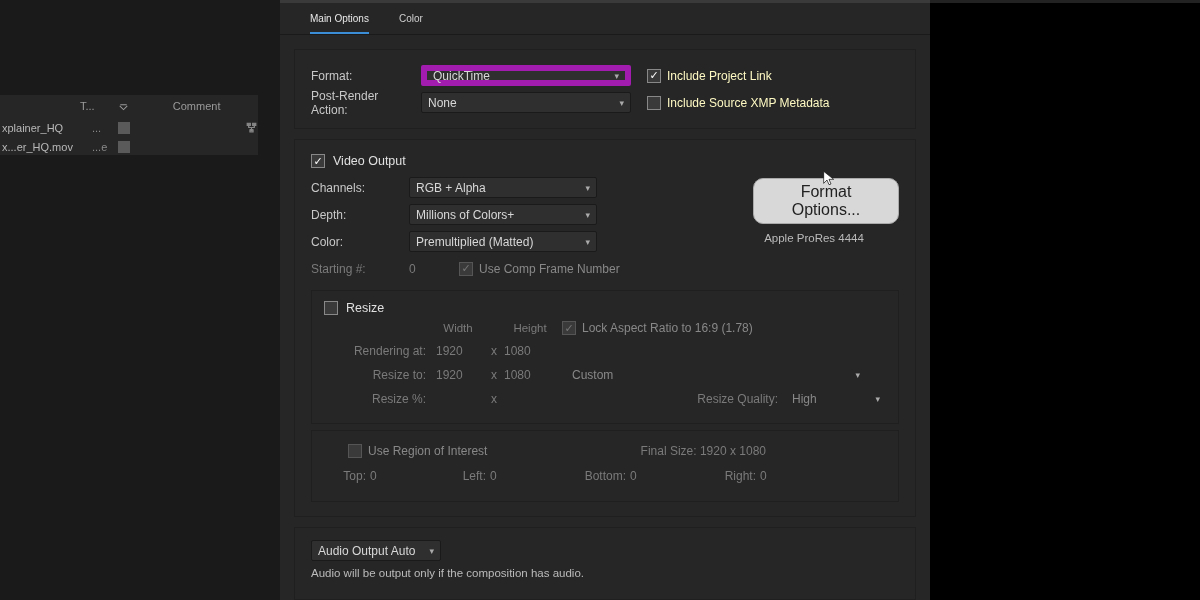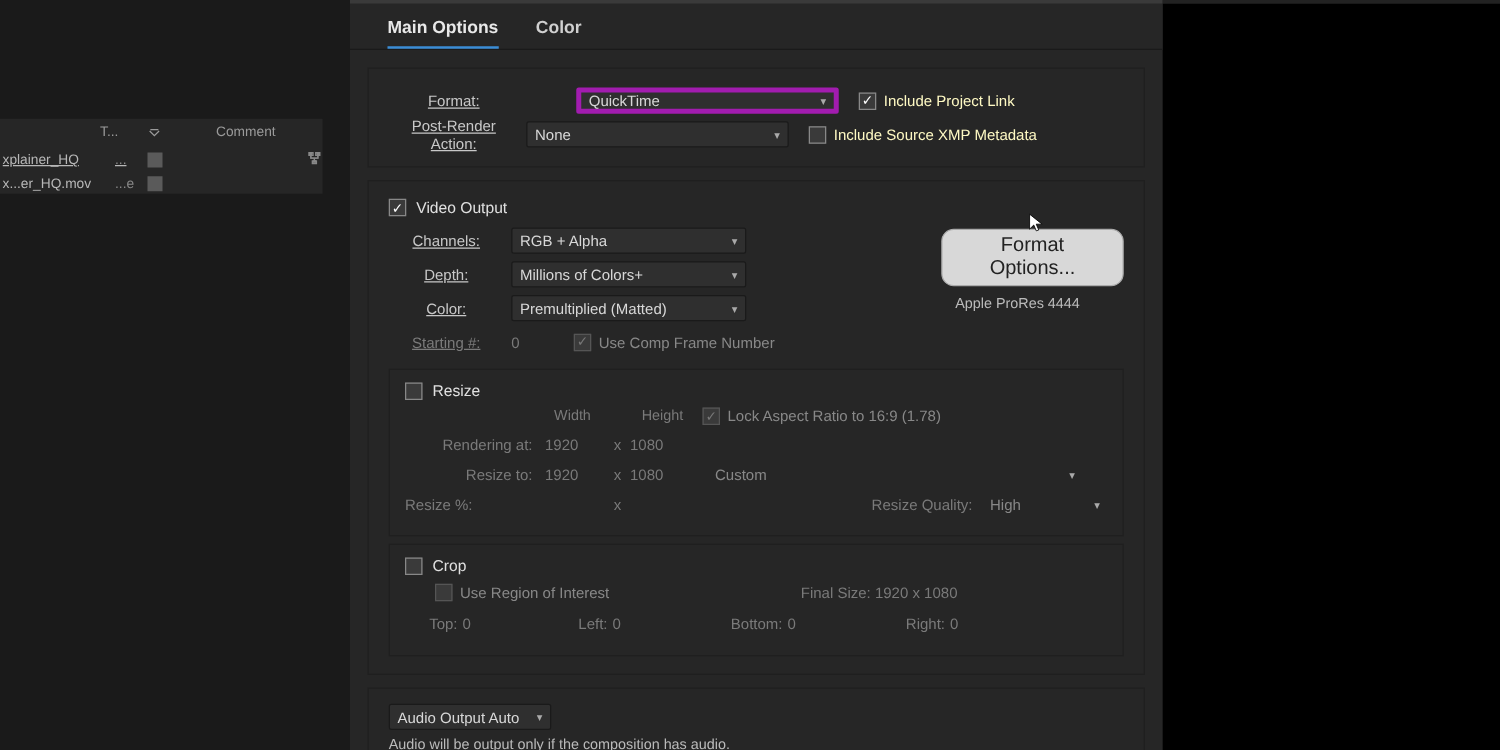--- a/index.html
+++ b/index.html
@@ -34,21 +34,21 @@
   position: absolute;
   left: 0;
   width: 258px;
   height: 18px;
   font-size: 11px;
   color: #b8b8b8;
   display: flex;
   align-items: center;
   padding-left: 2px;
 }
-.bg-item.row1 { top: 119px; text-decoration: underline; }
+.bg-item.row1 { top: 119px; }
 .bg-item.row2 { top: 138px; }
 .bg-item .nm { width: 90px; overflow: hidden; white-space: nowrap; }
 .bg-item .ext { width: 20px; color: #888; }
 .bg-item .sw { width: 12px; height: 12px; background: #5a5a5a; margin-left: 6px; }
 .flow-icon {
   position: absolute;
   left: 245px; top: 120px;
   width: 13px; height: 13px;
 }
 .flow-icon svg { width: 13px; height: 13px; fill: #888; }
@@ -78,57 +78,56 @@
 }
 .tabs {
   border-bottom: 1px solid #1a1a1a;
   padding: 10px 30px 0 30px;
   display: flex;
   gap: 30px;
   background: #262626;
   position: relative;
 }
 .tab {
-  font-size: 14px;
+  font-size: 10px;
   color: #d0d0d0;
   padding-bottom: 8px;
   cursor: pointer;
-  font-weight: bold;
 }
 .tab.active {
   color: #e8e8e8;
   border-bottom: 2px solid #3b8dd6;
 }
 
 .inner {
   margin: 14px 14px 10px 14px;
   border: 1px solid #1f1f1f;
   padding: 14px 16px;
 }
 .inner.section2 { margin-top: 0; }
 
 .row { display: flex; align-items: center; margin-bottom: 4px; height: 23px; }
-.lbl { text-align: center; font-size: 12px; color: #c8c8c8; text-decoration: underline; }
+.lbl { text-align: left; font-size: 12px; color: #c8c8c8; }
 .lbl.w110 { width: 110px; padding-right: 6px; }
 .lbl.w98 { width: 98px; padding-right: 6px; }
 
 .select {
   background: #2f2f2f;
   border: 1px solid #1a1a1a;
   color: #d8d8d8;
   font-size: 12px;
   height: 21px;
   display: flex;
   align-items: center;
   justify-content: space-between;
   padding: 0 6px;
   cursor: pointer;
   border-radius: 2px;
 }
-.select.hl { border: 4px solid #a21caf; margin-left: 40px; }
+.select.hl { border: 6px solid #a21caf; }
 .select.dim { color: #888; }
 .chev { font-size: 9px; color: #aaa; }
 
 .check {
   width: 14px; height: 14px;
   border: 1px solid #888;
   background: #3a3a3a;
   display: inline-flex;
   align-items: center;
   justify-content: center;
@@ -338,38 +337,34 @@
         <span class="dim-text" style="width:108px;text-align:right;padding-right:6px">Resize to:</span>
         <span class="dim-text" style="width:52px;text-align:left;padding-left:4px">1920</span>
         <span class="dim-text" style="width:20px;text-align:center">x</span>
         <span class="dim-text" style="width:52px;text-align:left">1080</span>
         <div class="select dim" style="width:300px;margin-left:10px;border:none;background:transparent">
           <span>Custom</span>
             <span class="chev">▾</span>
         </div>
       </div>
       <div class="row" style="height:20px">
-        <span class="dim-text" style="width:108px;text-align:left;padding-right:6px">Resize %:</span>
+        <span class="dim-text" style="width:108px;text-align:right;padding-right:6px">Resize %:</span>
         <span style="width:52px"></span>
         <span class="dim-text" style="width:20px;text-align:center">x</span>
         <span style="width:52px"></span>
         <span style="flex:1"></span>
         <span class="dim-text" style="padding-right:8px">Resize Quality:</span>
         <div class="select dim" style="width:100px;border:none;background:transparent">
           <span>High</span>
             <span class="chev">▾</span>
         </div>
       </div>
     </div>
 
     <div class="subbox">
-      <div class="section-head" style="margin-bottom:4px">
-        <span class="check"></span>
-        <span>Crop</span>
-      </div>
       <div class="row" style="height:20px">
         <span style="width:24px"></span>
         <label class="cb-label dim">
           <span class="check disabled"></span>
           <span>Use Region of Interest</span>
         </label>
         <span style="flex:1"></span>
         <span class="dim-text" style="padding-right:60px">Final Size: 1920 x 1080</span>
         <span style="width:60px"></span>
       </div>

